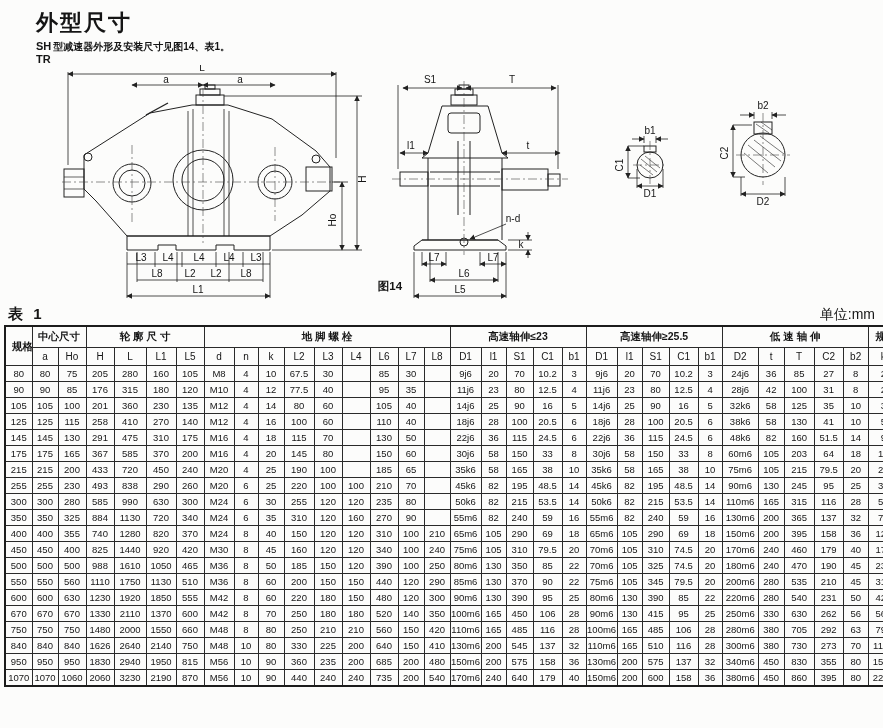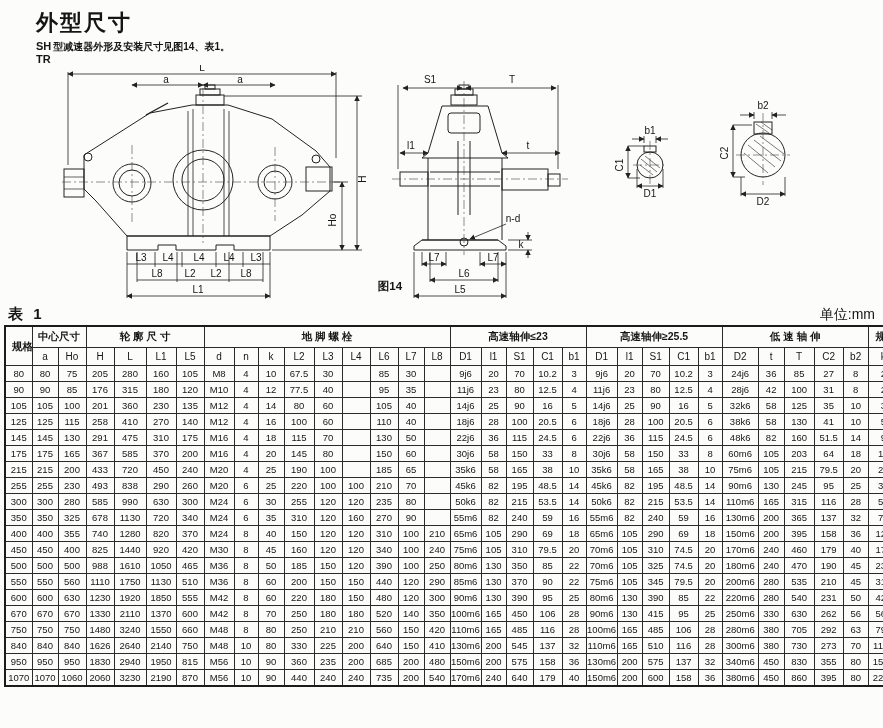--- a/index.html
+++ b/index.html
@@ -632,21 +632,21 @@
           <td>165</td>
           <td>315</td>
           <td>116</td>
           <td>28</td>
           <td>550</td>
         </tr>
         <tr>
           <td>350</td>
           <td>350</td>
           <td>325</td>
-          <td>678</td>
+          <td>884</td>
           <td>1130</td>
           <td>720</td>
           <td>340</td>
           <td>M24</td>
           <td>6</td>
           <td>35</td>
           <td>310</td>
           <td>120</td>
           <td>160</td>
           <td>270</td>
@@ -871,21 +871,21 @@
           <td>630</td>
           <td>262</td>
           <td>56</td>
           <td>5600</td>
         </tr>
         <tr>
           <td>750</td>
           <td>750</td>
           <td>750</td>
           <td>1480</td>
-          <td>3240</td>
+          <td>2000</td>
           <td>1550</td>
           <td>660</td>
           <td>M48</td>
           <td>8</td>
           <td>80</td>
           <td>250</td>
           <td>210</td>
           <td>210</td>
           <td>560</td>
           <td>150</td>

